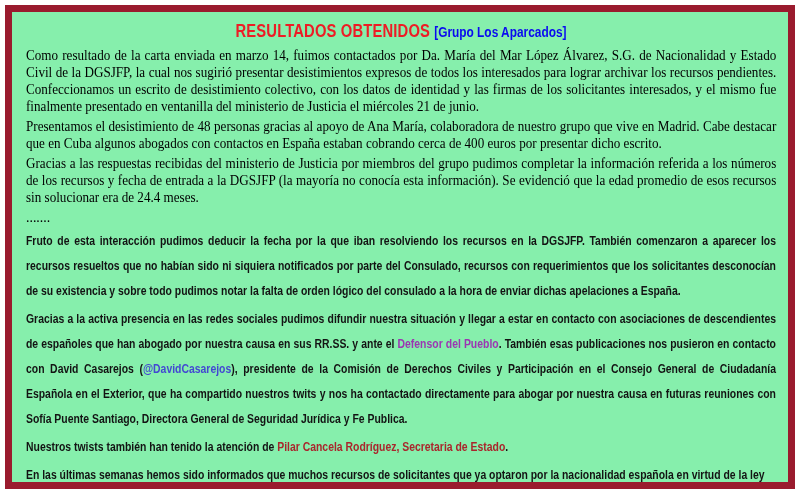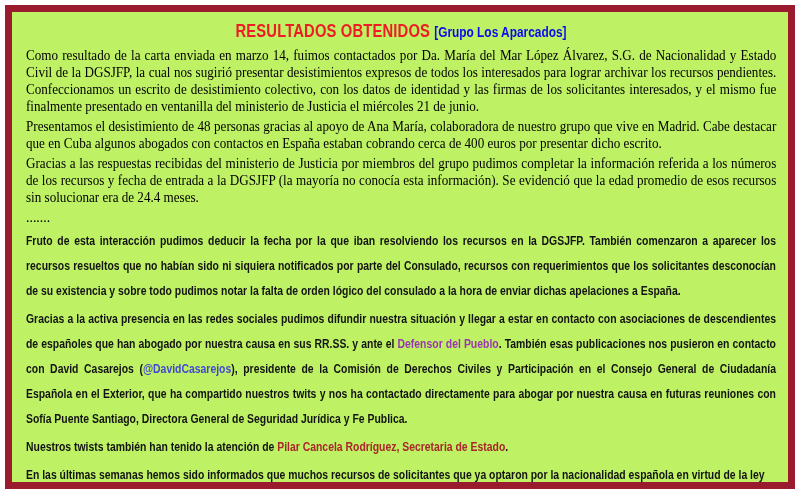--- a/index.html
+++ b/index.html
@@ -11,21 +11,21 @@
     overflow: hidden;
   }
   .frame {
     position: absolute;
     left: 5px;
     top: 5px;
     width: 790px;
     height: 484px;
     box-sizing: border-box;
     border: 7px solid #9A1B2E;
-    background: #bef264;
+    background: #86efac;
     padding: 2px 12px 0 14px;
     overflow: hidden;
   }
   .title {
     text-align: center;
     margin: 1px 0 4px 0;
     white-space: nowrap;
     transform: scaleX(0.82);
     transform-origin: 50% 50%;
     font-family: "Liberation Sans", sans-serif;

